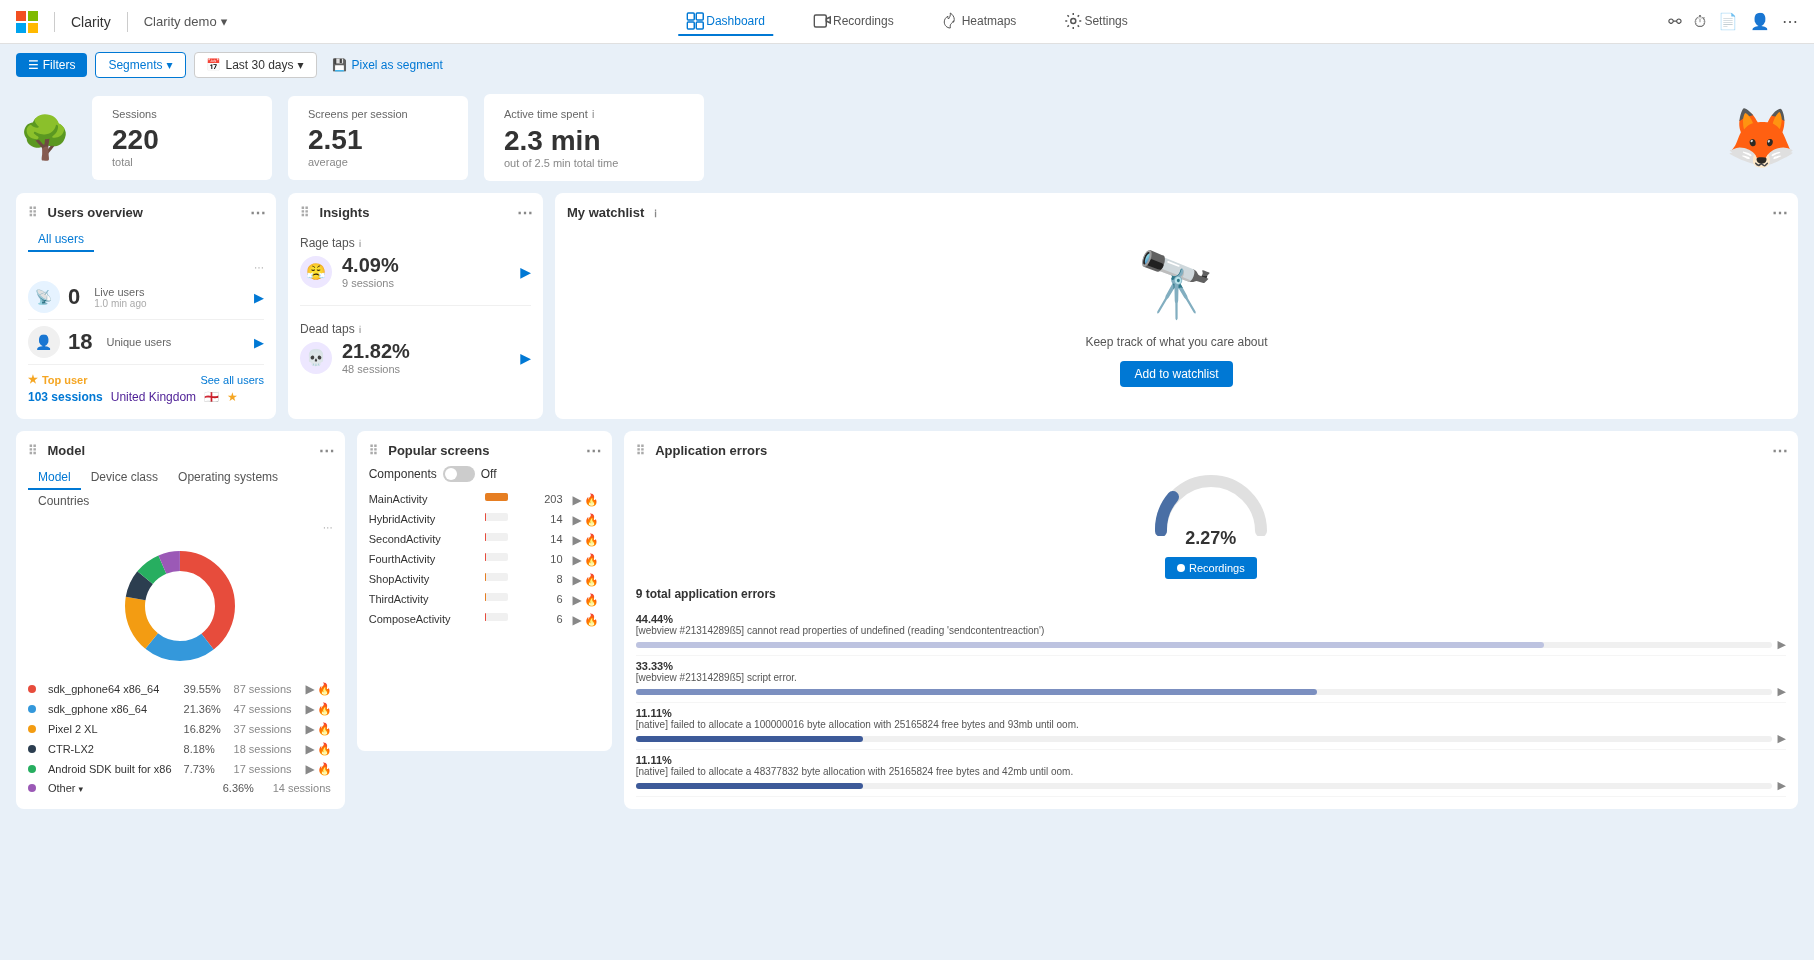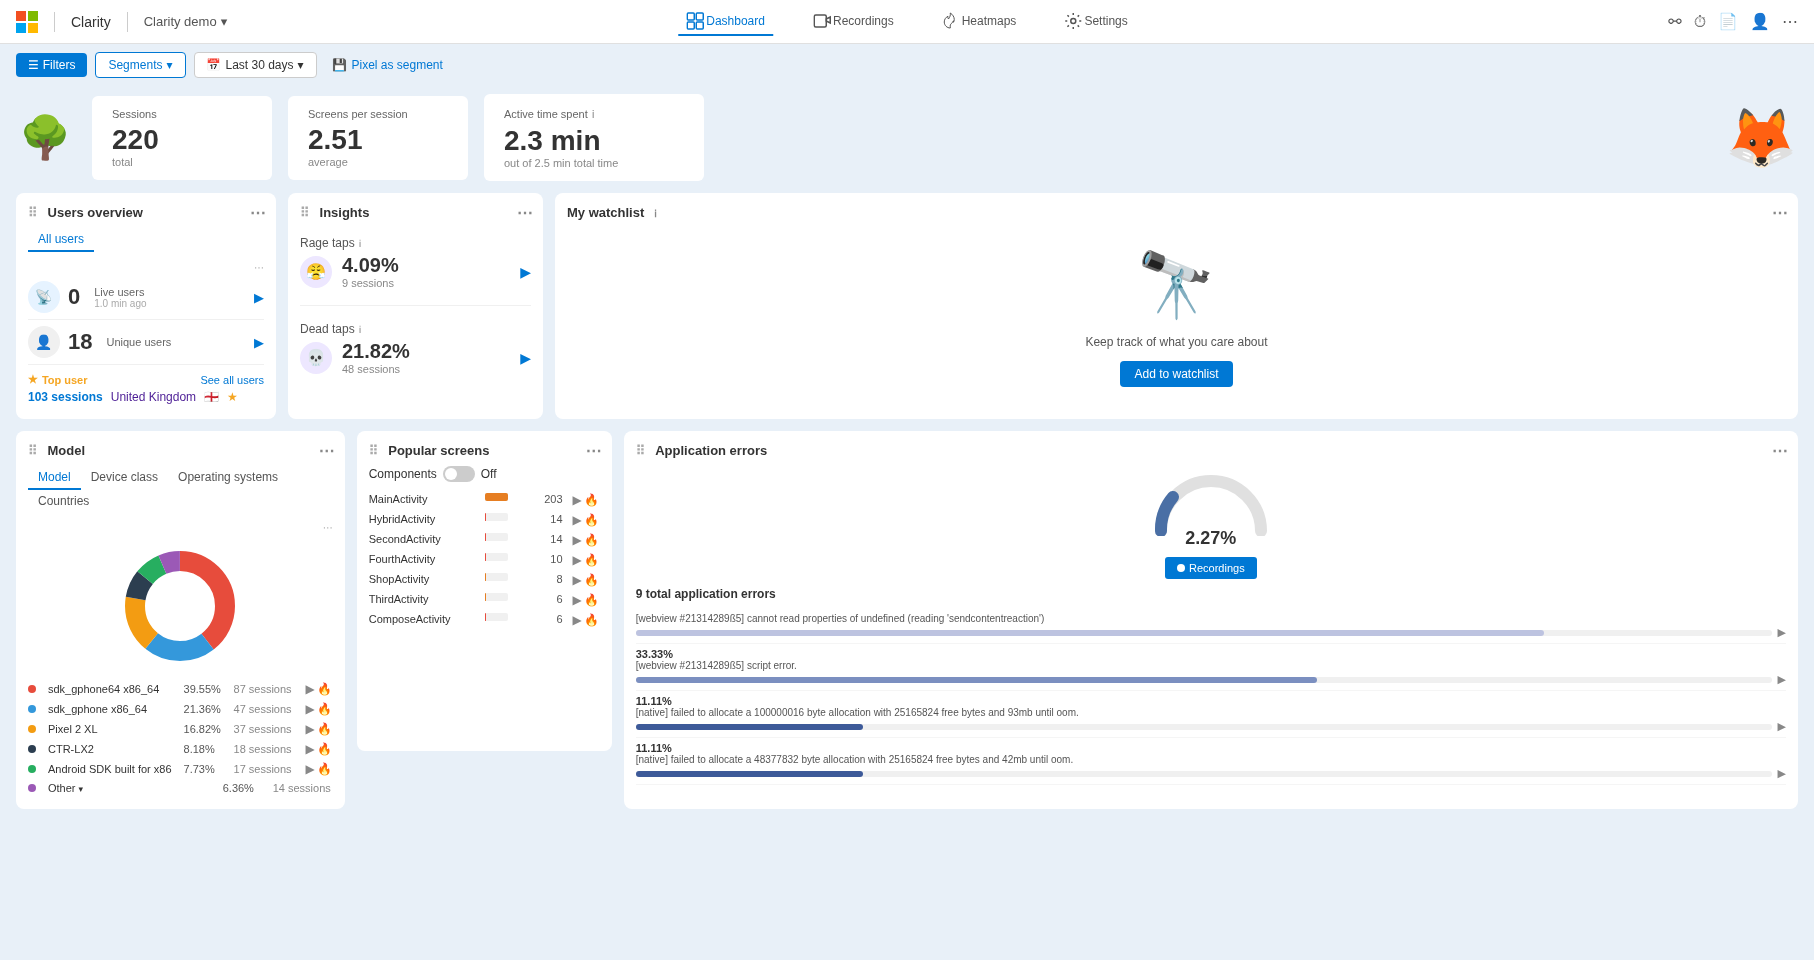--- a/index.html
+++ b/index.html
@@ -589,20 +589,21 @@
       <div style="text-align:center; margin-bottom:8px;">
         <button style="background:#0078d4; color:#fff; border:none; padding:5px 12px; border-radius:3px; cursor:pointer; font-size:11px; display:inline-flex; align-items:center; gap:4px;">
           <span style="width:8px; height:8px; background:#fff; border-radius:50%; display:inline-block;"></span>
           <span>Recordings</span>
         </button>
       </div>
 
       <div class="error-count">9 total application errors</div>
 
       <div class="error-row">
+        <div class="error-pct">44.44%</div>
         <div class="error-desc">[webview #21314289ß5] cannot read properties of undefined (reading 'sendcontentreaction')</div>
         <div class="error-bar-row">
           <div class="error-bar-bg">
             <div class="error-bar" style="width:80%; background:#bdc3e0;"></div>
           </div>
           <span class="error-action">▶</span>
         </div>
       </div>
 
       <div class="error-row">

